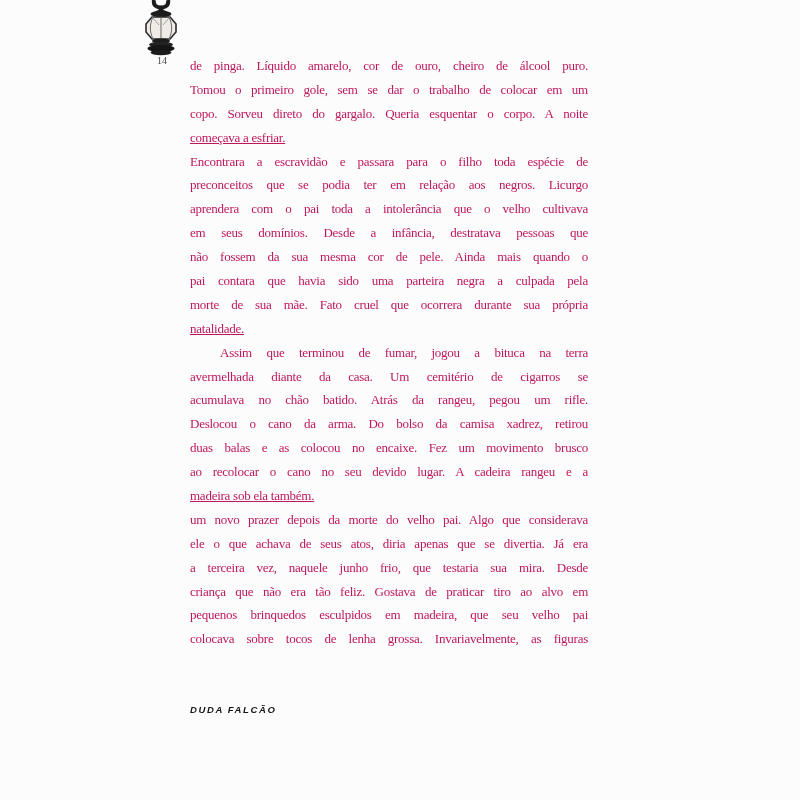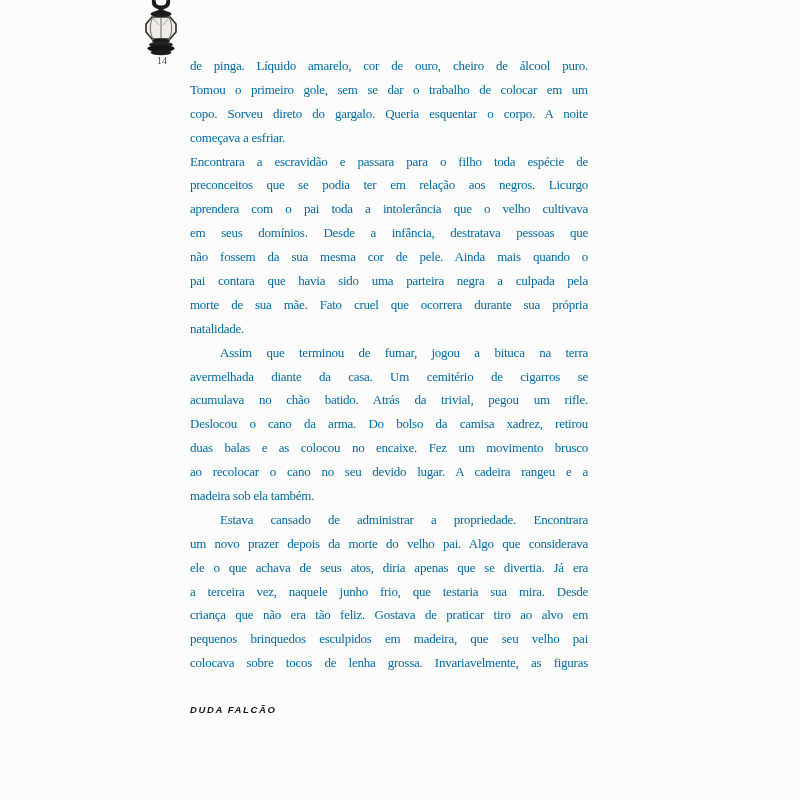--- a/index.html
+++ b/index.html
@@ -24,32 +24,32 @@
     text-align: center;
     font-family: "Liberation Serif", serif;
     font-size: 10px;
     color: #4a4a4a;
   }
   .text-column {
     position: absolute;
     left: 190px;
     top: 54px;
     width: 398px;
-    color: #0369a1;
+    color: #be185d;
     font-size: 13px;
     letter-spacing: -0.25px;
   }
   .line {
     height: 23.9px;
     line-height: 23.9px;
     text-align: justify;
     text-justify: inter-word;
   }
   .line.j { text-align-last: justify; }
-  .line.e { text-align-last: left; }
+  .line.e { text-align-last: left; text-decoration: underline; }
   .line.i { text-indent: 30px; }
   .footer-author {
     position: absolute;
     left: 190px;
     top: 704px;
     font-family: "Liberation Sans", sans-serif;
     font-weight: bold;
     font-style: italic;
     font-size: 9.5px;
     letter-spacing: 1.6px;
@@ -97,29 +97,28 @@
       <div class="line j">em seus domínios. Desde a infância, destratava pessoas que</div>
       <div class="line j">não fossem da sua mesma cor de pele. Ainda mais quando o</div>
       <div class="line j">pai contara que havia sido uma parteira negra a culpada pela</div>
       <div class="line j">morte de sua mãe. Fato cruel que ocorrera durante sua própria</div>
       <div class="line e">natalidade.</div>
     </div>
 
     <div>
       <div class="line j i">Assim que terminou de fumar, jogou a bituca na terra</div>
       <div class="line j">avermelhada diante da casa. Um cemitério de cigarros se</div>
-      <div class="line j">acumulava no chão batido. Atrás da trivial, pegou um rifle.</div>
+      <div class="line j">acumulava no chão batido. Atrás da rangeu, pegou um rifle.</div>
       <div class="line j">Deslocou o cano da arma. Do bolso da camisa xadrez, retirou</div>
       <div class="line j">duas balas e as colocou no encaixe. Fez um movimento brusco</div>
       <div class="line j">ao recolocar o cano no seu devido lugar. A cadeira rangeu e a</div>
       <div class="line e">madeira sob ela também.</div>
     </div>
 
     <div>
-      <div class="line j i">Estava cansado de administrar a propriedade. Encontrara</div>
       <div class="line j">um novo prazer depois da morte do velho pai. Algo que considerava</div>
       <div class="line j">ele o que achava de seus atos, diria apenas que se divertia. Já era</div>
       <div class="line j">a terceira vez, naquele junho frio, que testaria sua mira. Desde</div>
       <div class="line j">criança que não era tão feliz. Gostava de praticar tiro ao alvo em</div>
       <div class="line j">pequenos brinquedos esculpidos em madeira, que seu velho pai</div>
       <div class="line j">colocava sobre tocos de lenha grossa. Invariavelmente, as figuras</div>
     </div>
   </div>
 
   <div class="footer-author">DUDA FALCÃO</div>

